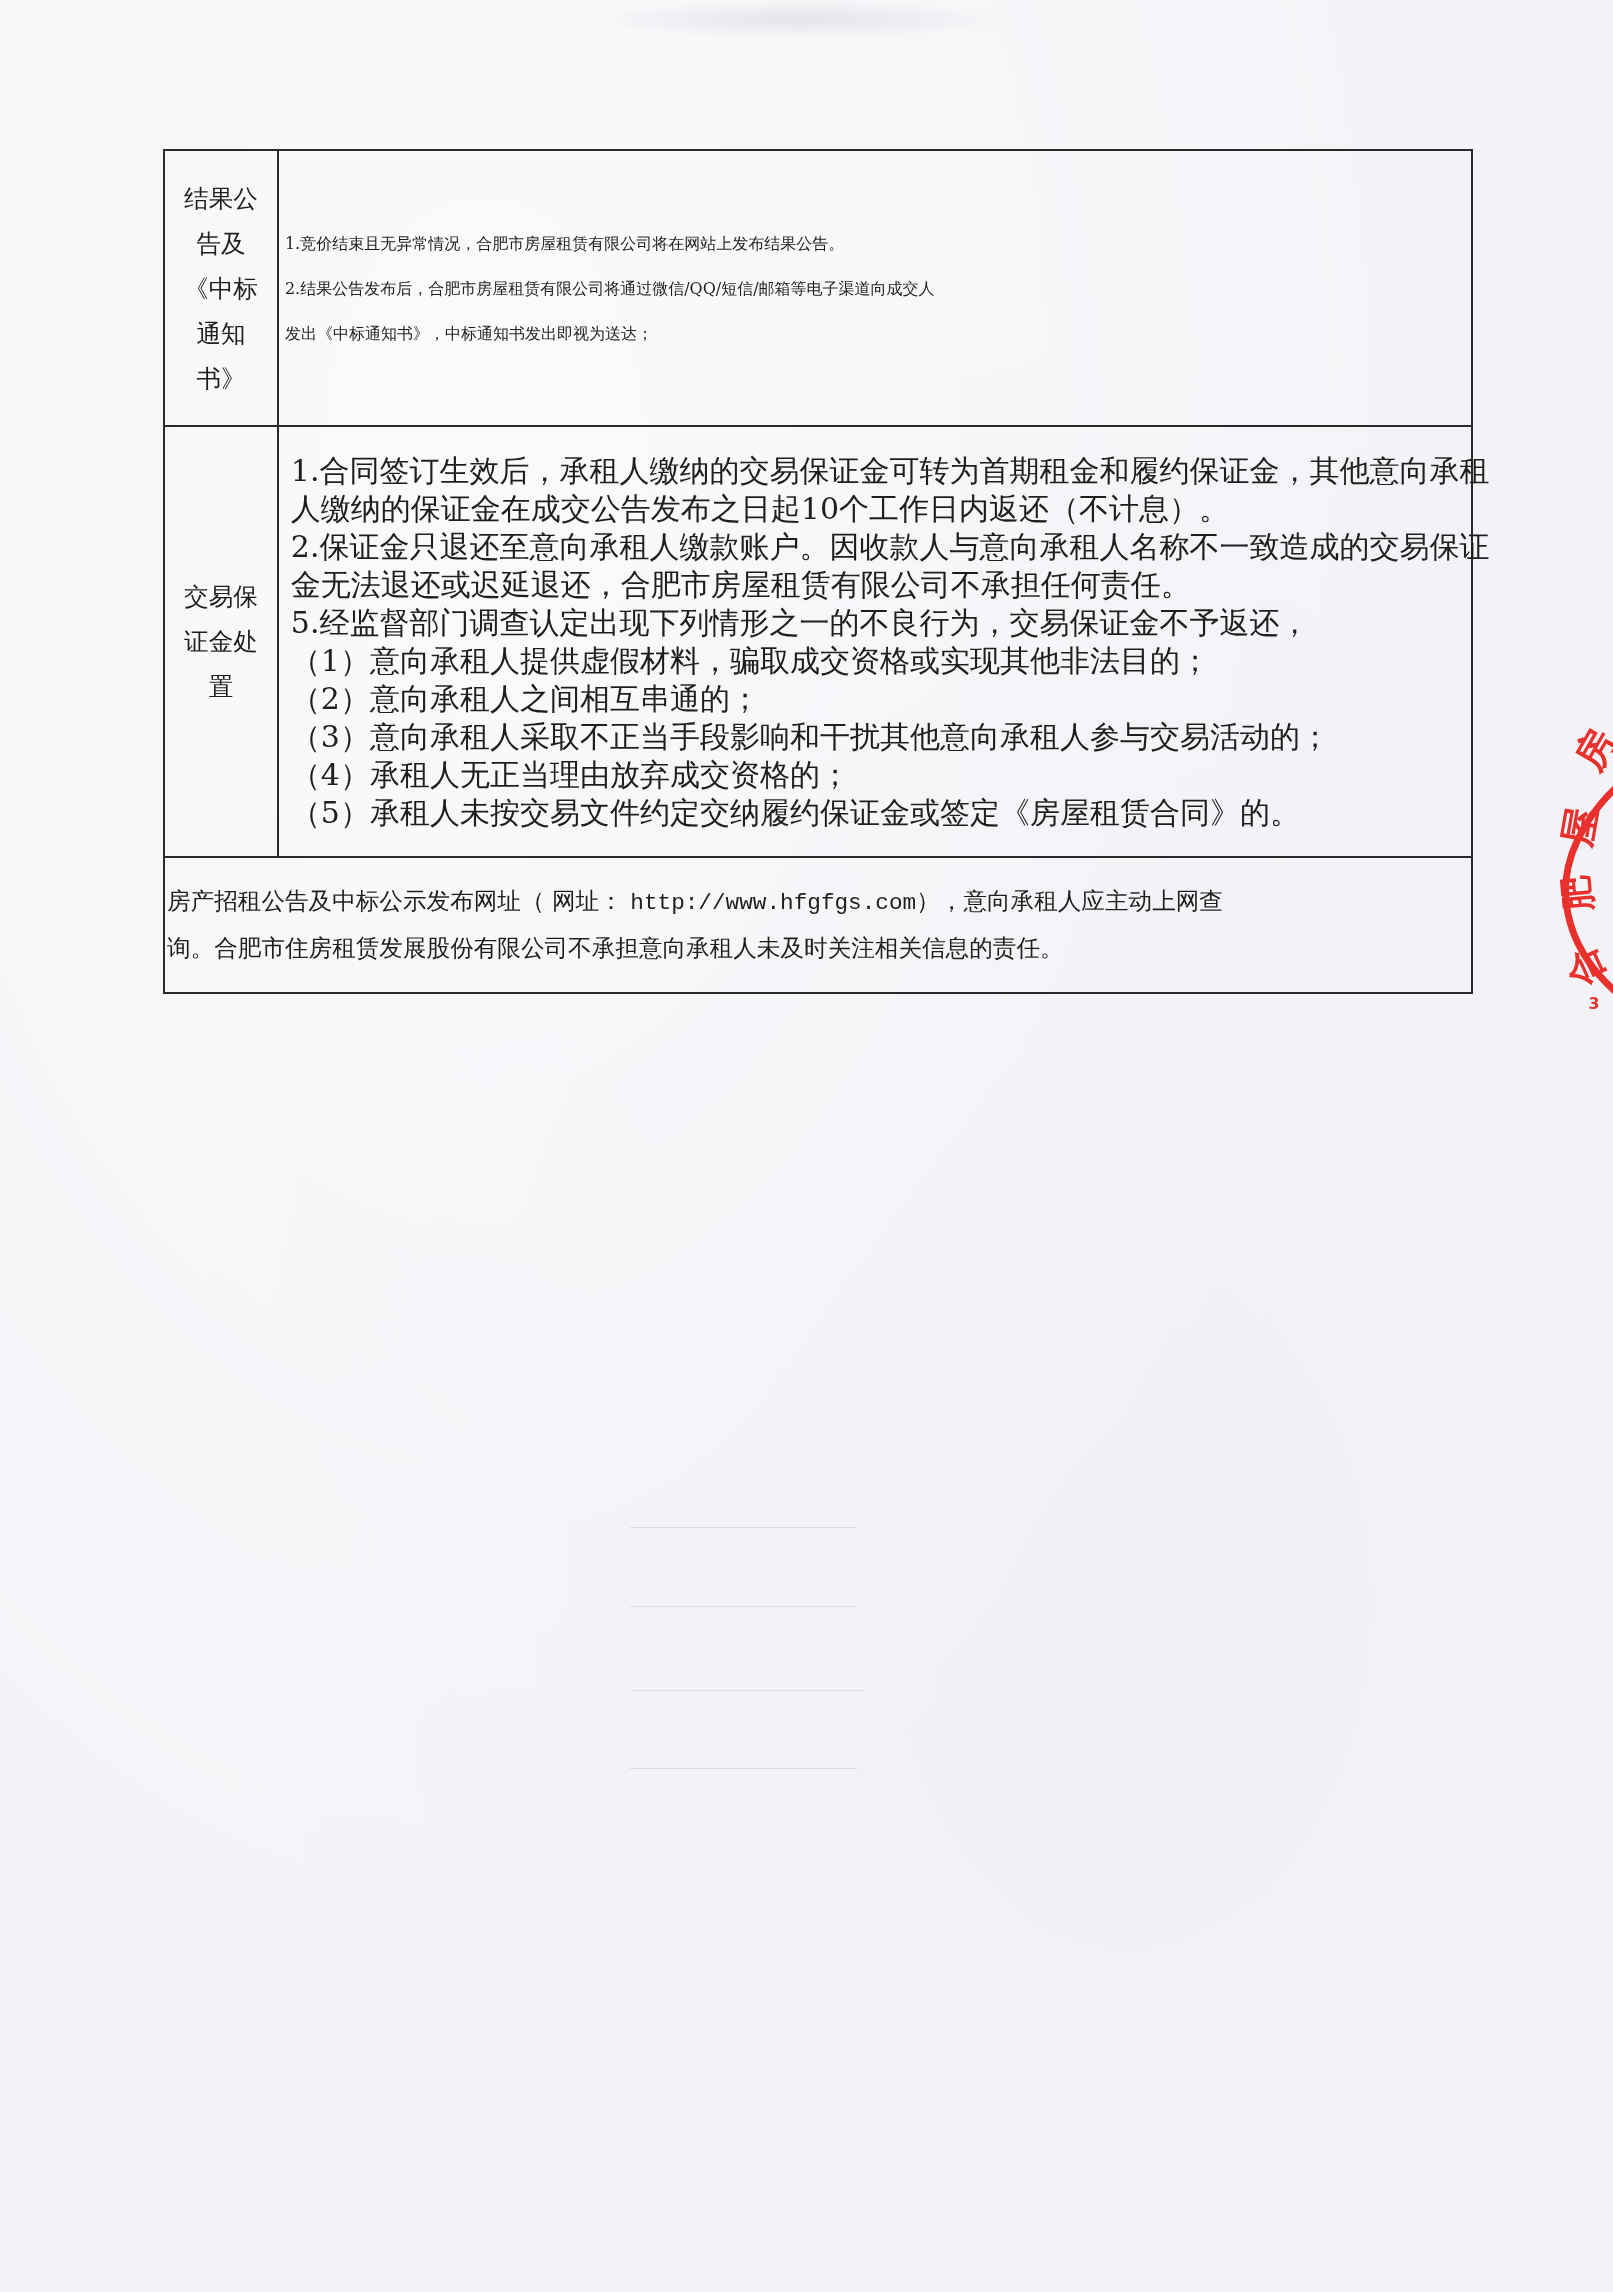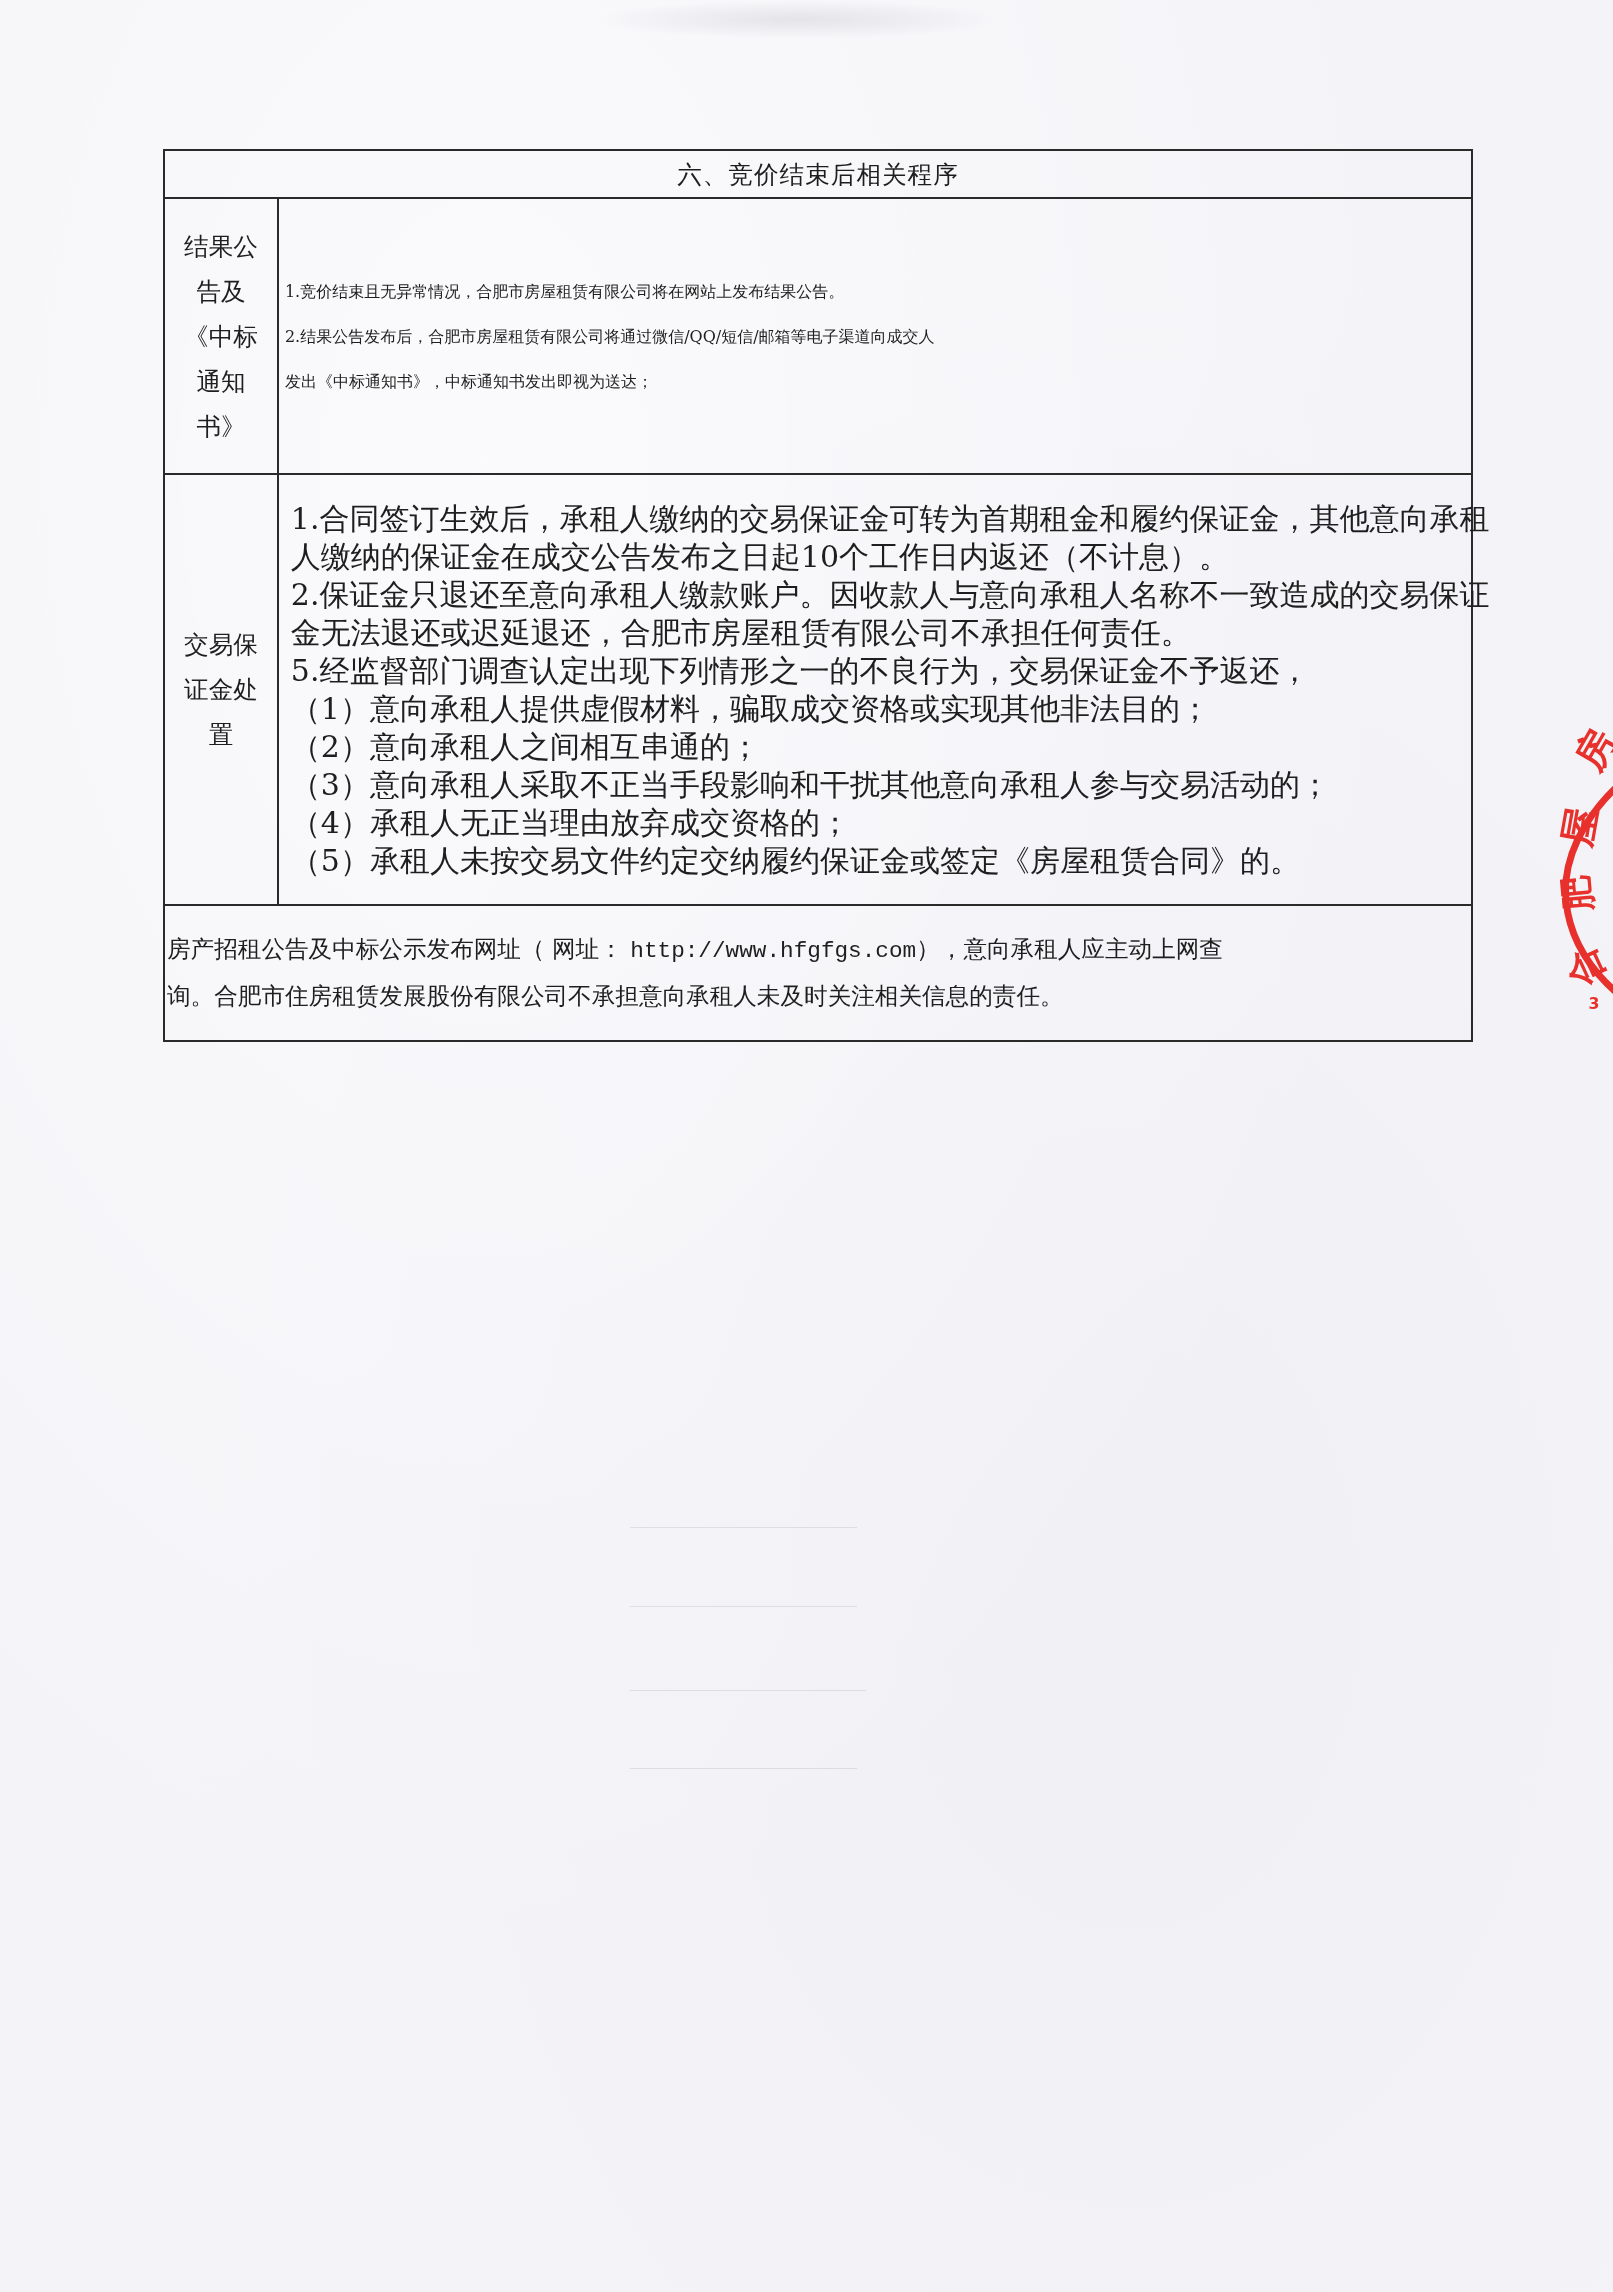--- a/index.html
+++ b/index.html
@@ -112,23 +112,20 @@
 <div class="page">
   <div class="ghost-top"></div>
 
   <table class="doc-table">
     <colgroup>
       <col class="col-label">
       <col class="col-body">
     </colgroup>
 
     <tbody>
-        <tr>
-      <td colspan="2" class="section-header">六、竞价结束后相关程序</td>
-    </tr>
 
     <tr class="row-results">
       <td class="row-label">
         <span class="line">结果公</span>
         <span class="line">告及</span>
         <span class="line">《中标</span>
         <span class="line">通知</span>
         <span class="line">书》</span>
       </td>
       <td class="cell-body">

